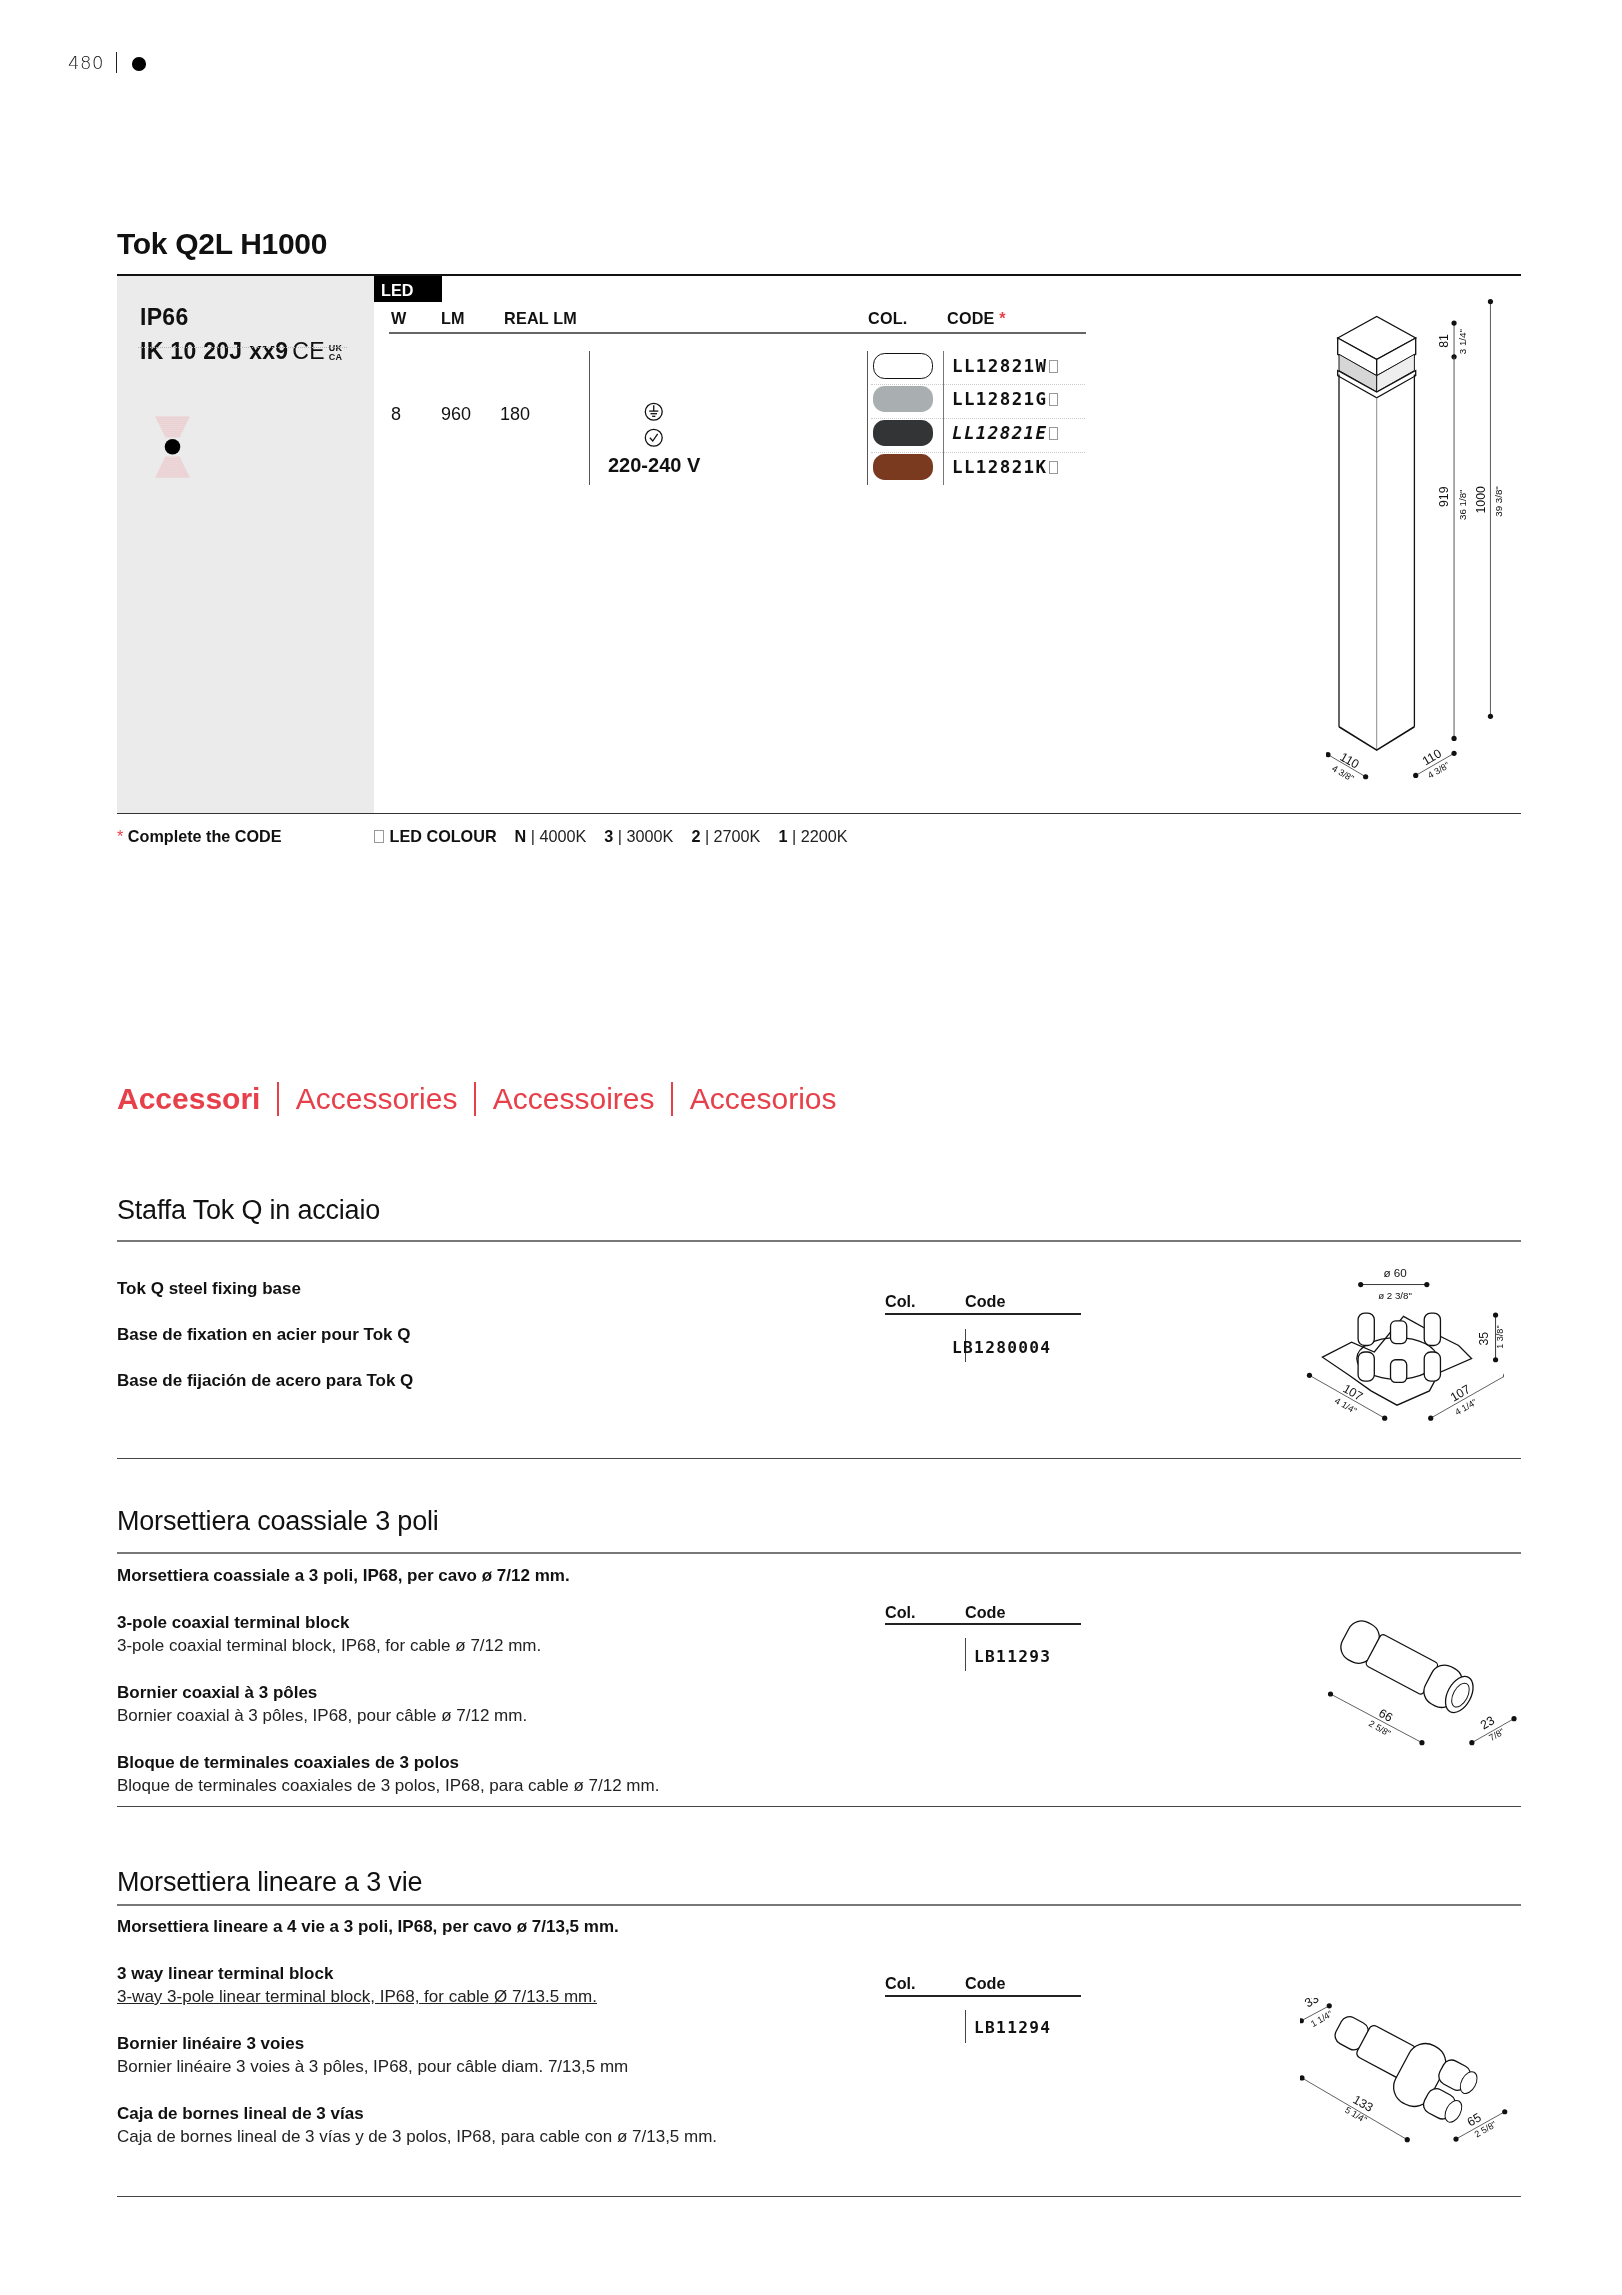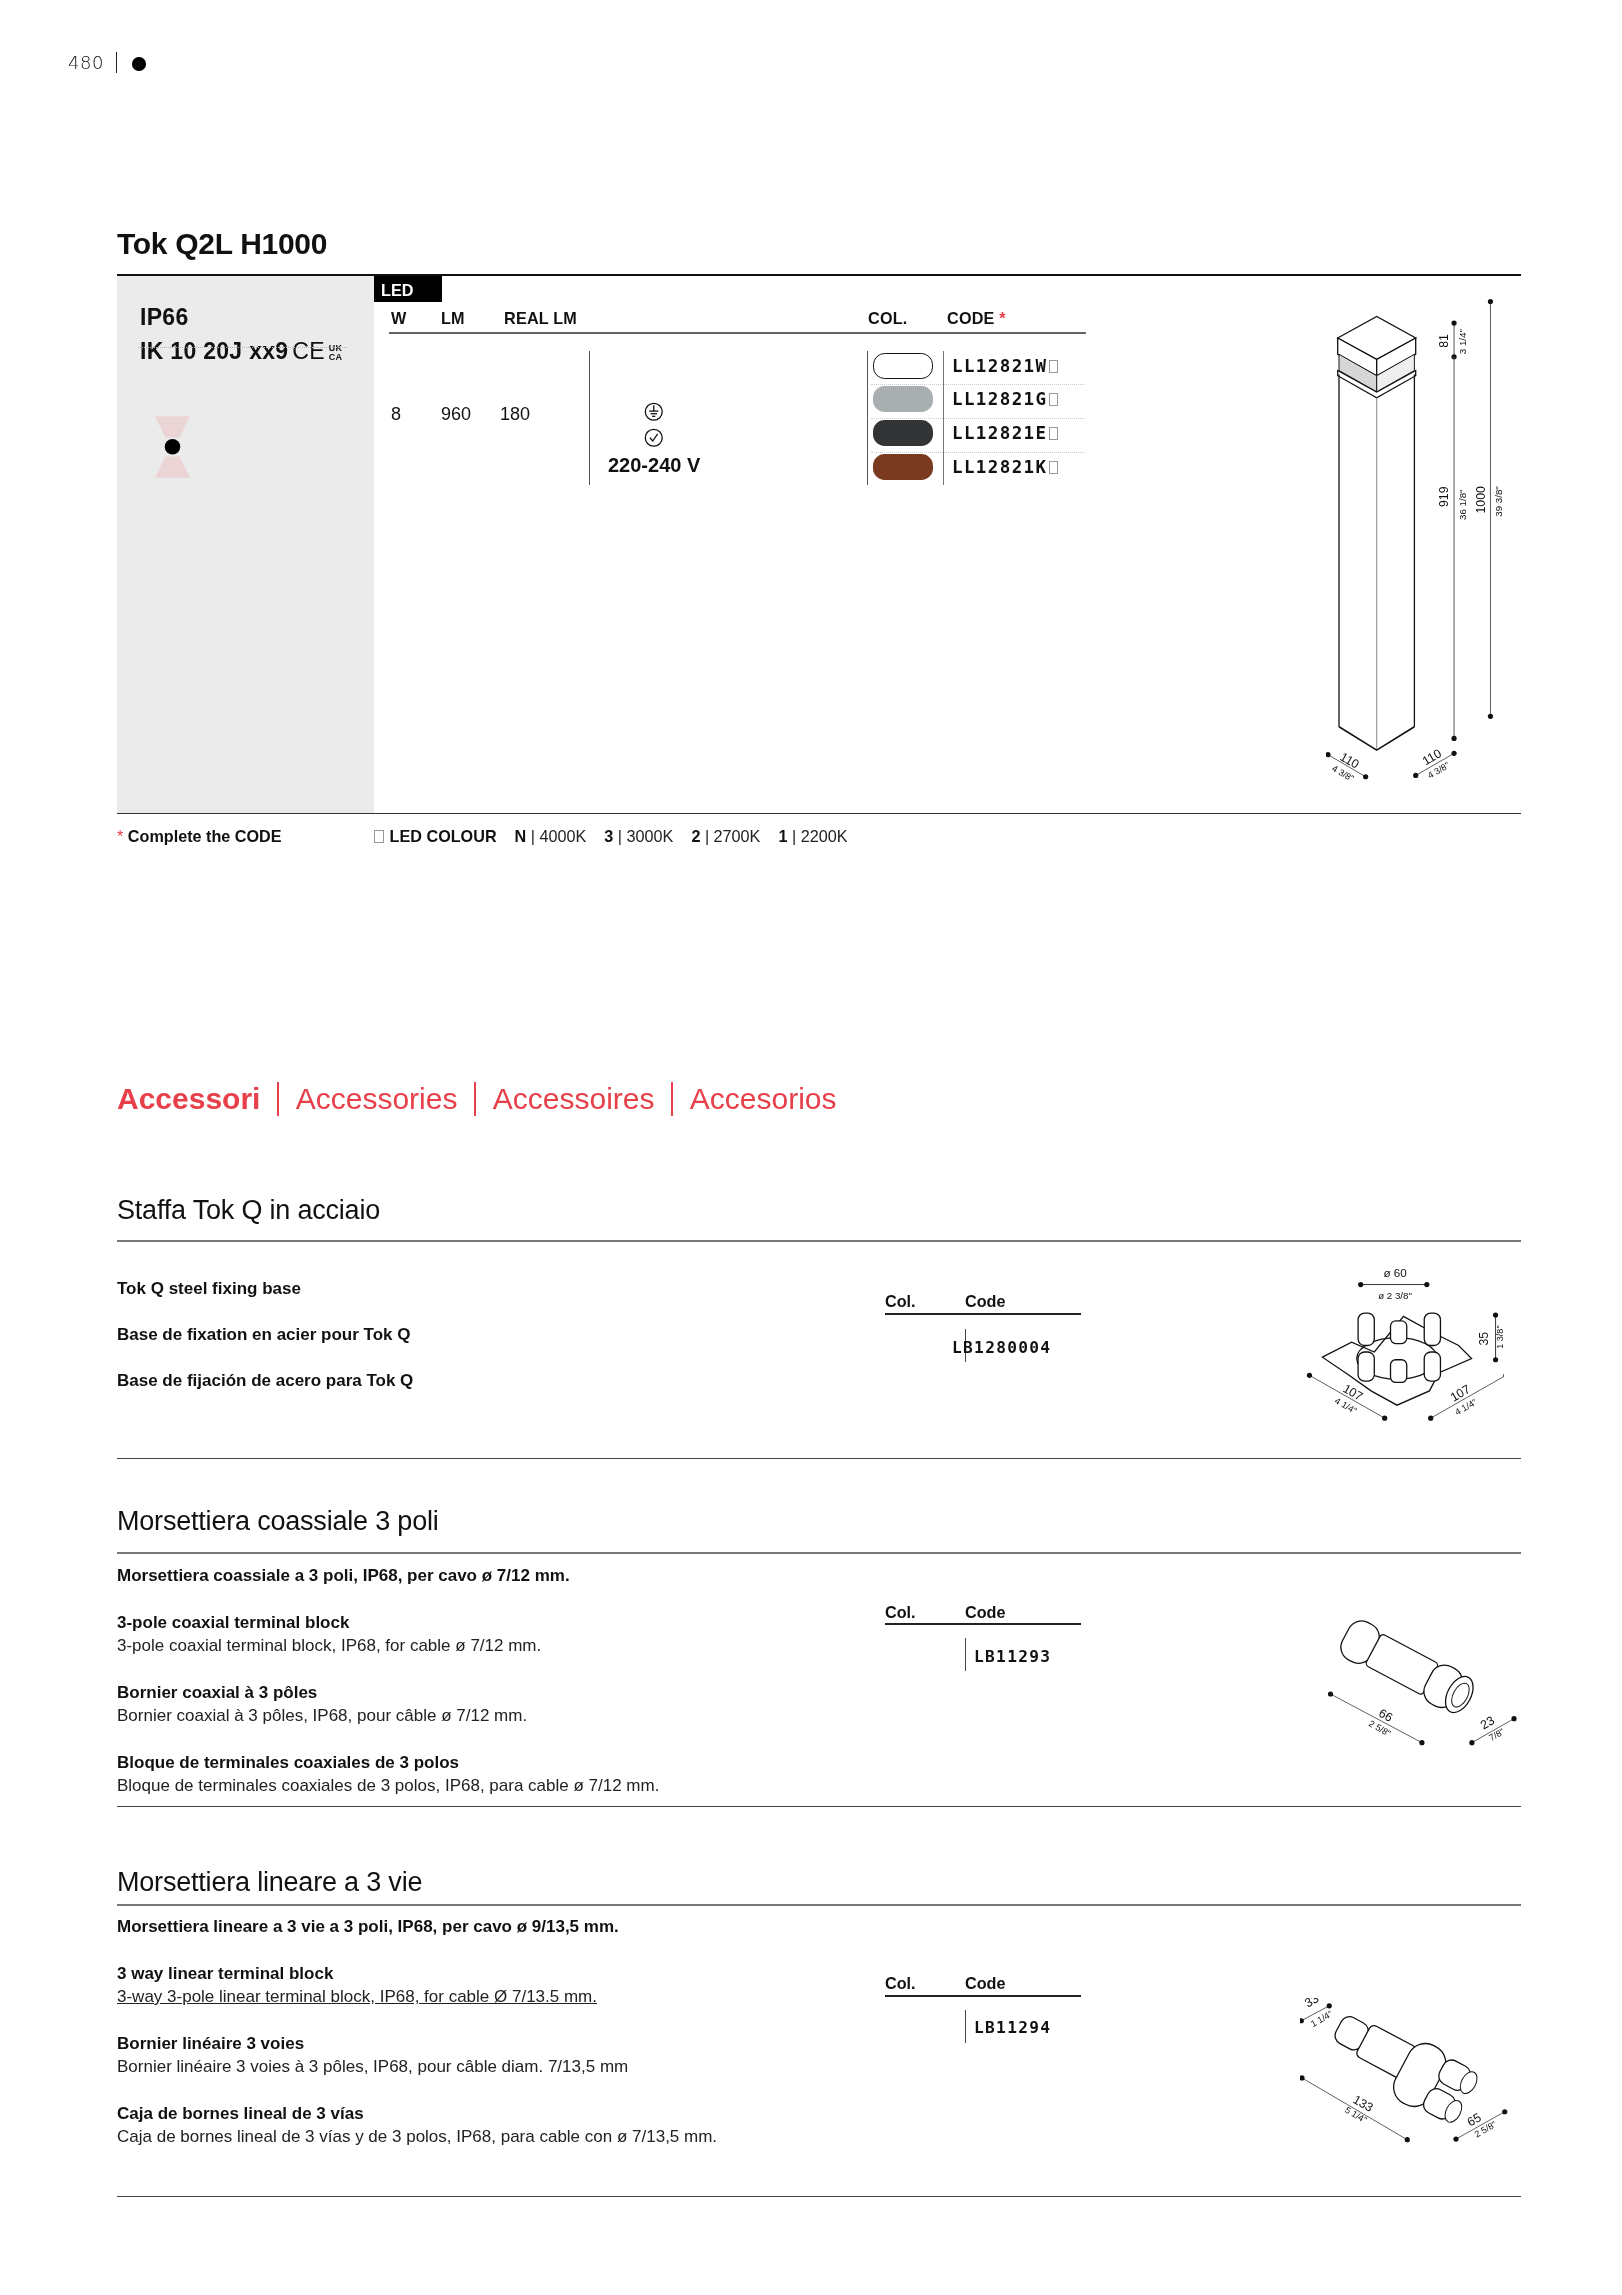--- a/index.html
+++ b/index.html
@@ -133,21 +133,21 @@
 
 <div class="abs swatch" style="top:353px; background:#fff; border:1.6px solid #111;"></div>
 <div class="abs code-cell" style="top:356px;"><span>LL12821W</span><span class="box"></span></div>
 <div class="abs row-dots" style="top:384px;"></div>
 
 <div class="abs swatch" style="top:386px; background:#a9afb1;"></div>
 <div class="abs code-cell" style="top:389px;"><span>LL12821G</span><span class="box"></span></div>
 <div class="abs row-dots" style="top:418px;"></div>
 
 <div class="abs swatch" style="top:420px; background:#333435;"></div>
-<div class="abs code-cell" style="top:423px;"><span>LL12821E</span><span class="box"></span></div>
+<div class="abs code-cell" style="top:423px;font-style:italic;"><span>LL12821E</span><span class="box"></span></div>
 <div class="abs row-dots" style="top:452px;"></div>
 
 <div class="abs swatch" style="top:454px; background:#7a3a1f;"></div>
 <div class="abs code-cell" style="top:457px;"><span>LL12821K</span><span class="box"></span></div>
 
 <div class="abs" style="left:1326px; top:299px; width:221px; height:494px;">
   <svg width="221" height="494" viewBox="0 0 340 760">
 
     <polygon points="18,60 78,27 138,60 78,93" fill="#fff" stroke="#111" stroke-width="2"></polygon>
     <polygon points="18,60 18,85 78,118 78,93" fill="#fff" stroke="#111" stroke-width="2"></polygon>
@@ -298,21 +298,21 @@
     <circle cx="245" cy="192" r="4" fill="#111"></circle>
       <circle cx="310" cy="155" r="4" fill="#111"></circle>
     <text class="dim-text" transform="translate(263,172) rotate(-30)" font-size="19" fill="#111">23</text>
     <text class="dim-text" transform="translate(275,190) rotate(-30)" font-size="14" fill="#111">7/8"</text>
   </svg>
 </div>
 <div class="abs sec-end" style="top:1806px;"></div>
 
 <div class="abs sec-title" style="top:1867px;">Morsettiera lineare a 3 vie</div>
 <div class="abs sec-rule" style="top:1904px;"></div>
-<div class="abs bold-line" style="top:1917px;">Morsettiera lineare a 3 vie a 3 poli, IP68, per cavo ø 9/13,5 mm.</div>
+<div class="abs bold-line" style="top:1917px;">Morsettiera lineare a 4 vie a 3 poli, IP68, per cavo ø 7/13,5 mm.</div>
 <div class="abs bold-line" style="top:1964px;">3 way linear terminal block</div>
 <div class="abs thin-line" style="top:1987px;text-decoration:underline;">3-way 3-pole linear terminal block, IP68, for cable Ø 7/13.5 mm.</div>
 <div class="abs bold-line" style="top:2034px;">Bornier linéaire 3 voies</div>
 <div class="abs thin-line" style="top:2057px;">Bornier linéaire 3 voies à 3 pôles, IP68, pour câble diam. 7/13,5 mm</div>
 <div class="abs bold-line" style="top:2104px;">Caja de bornes lineal de 3 vías</div>
 <div class="abs thin-line" style="top:2127px;">Caja de bornes lineal de 3 vías y de 3 polos, IP68, para cable con ø 7/13,5 mm.</div>
 <div class="abs colcode-hdr" style="left:885px; top:1974px;">Col.</div>
 <div class="abs colcode-hdr" style="left:965px; top:1974px;">Code</div>
 <div class="abs colcode-rule" style="left:885px; top:1995px;"></div>
 <div class="abs acc-vline" style="left:965px; top:2010px;"></div>

